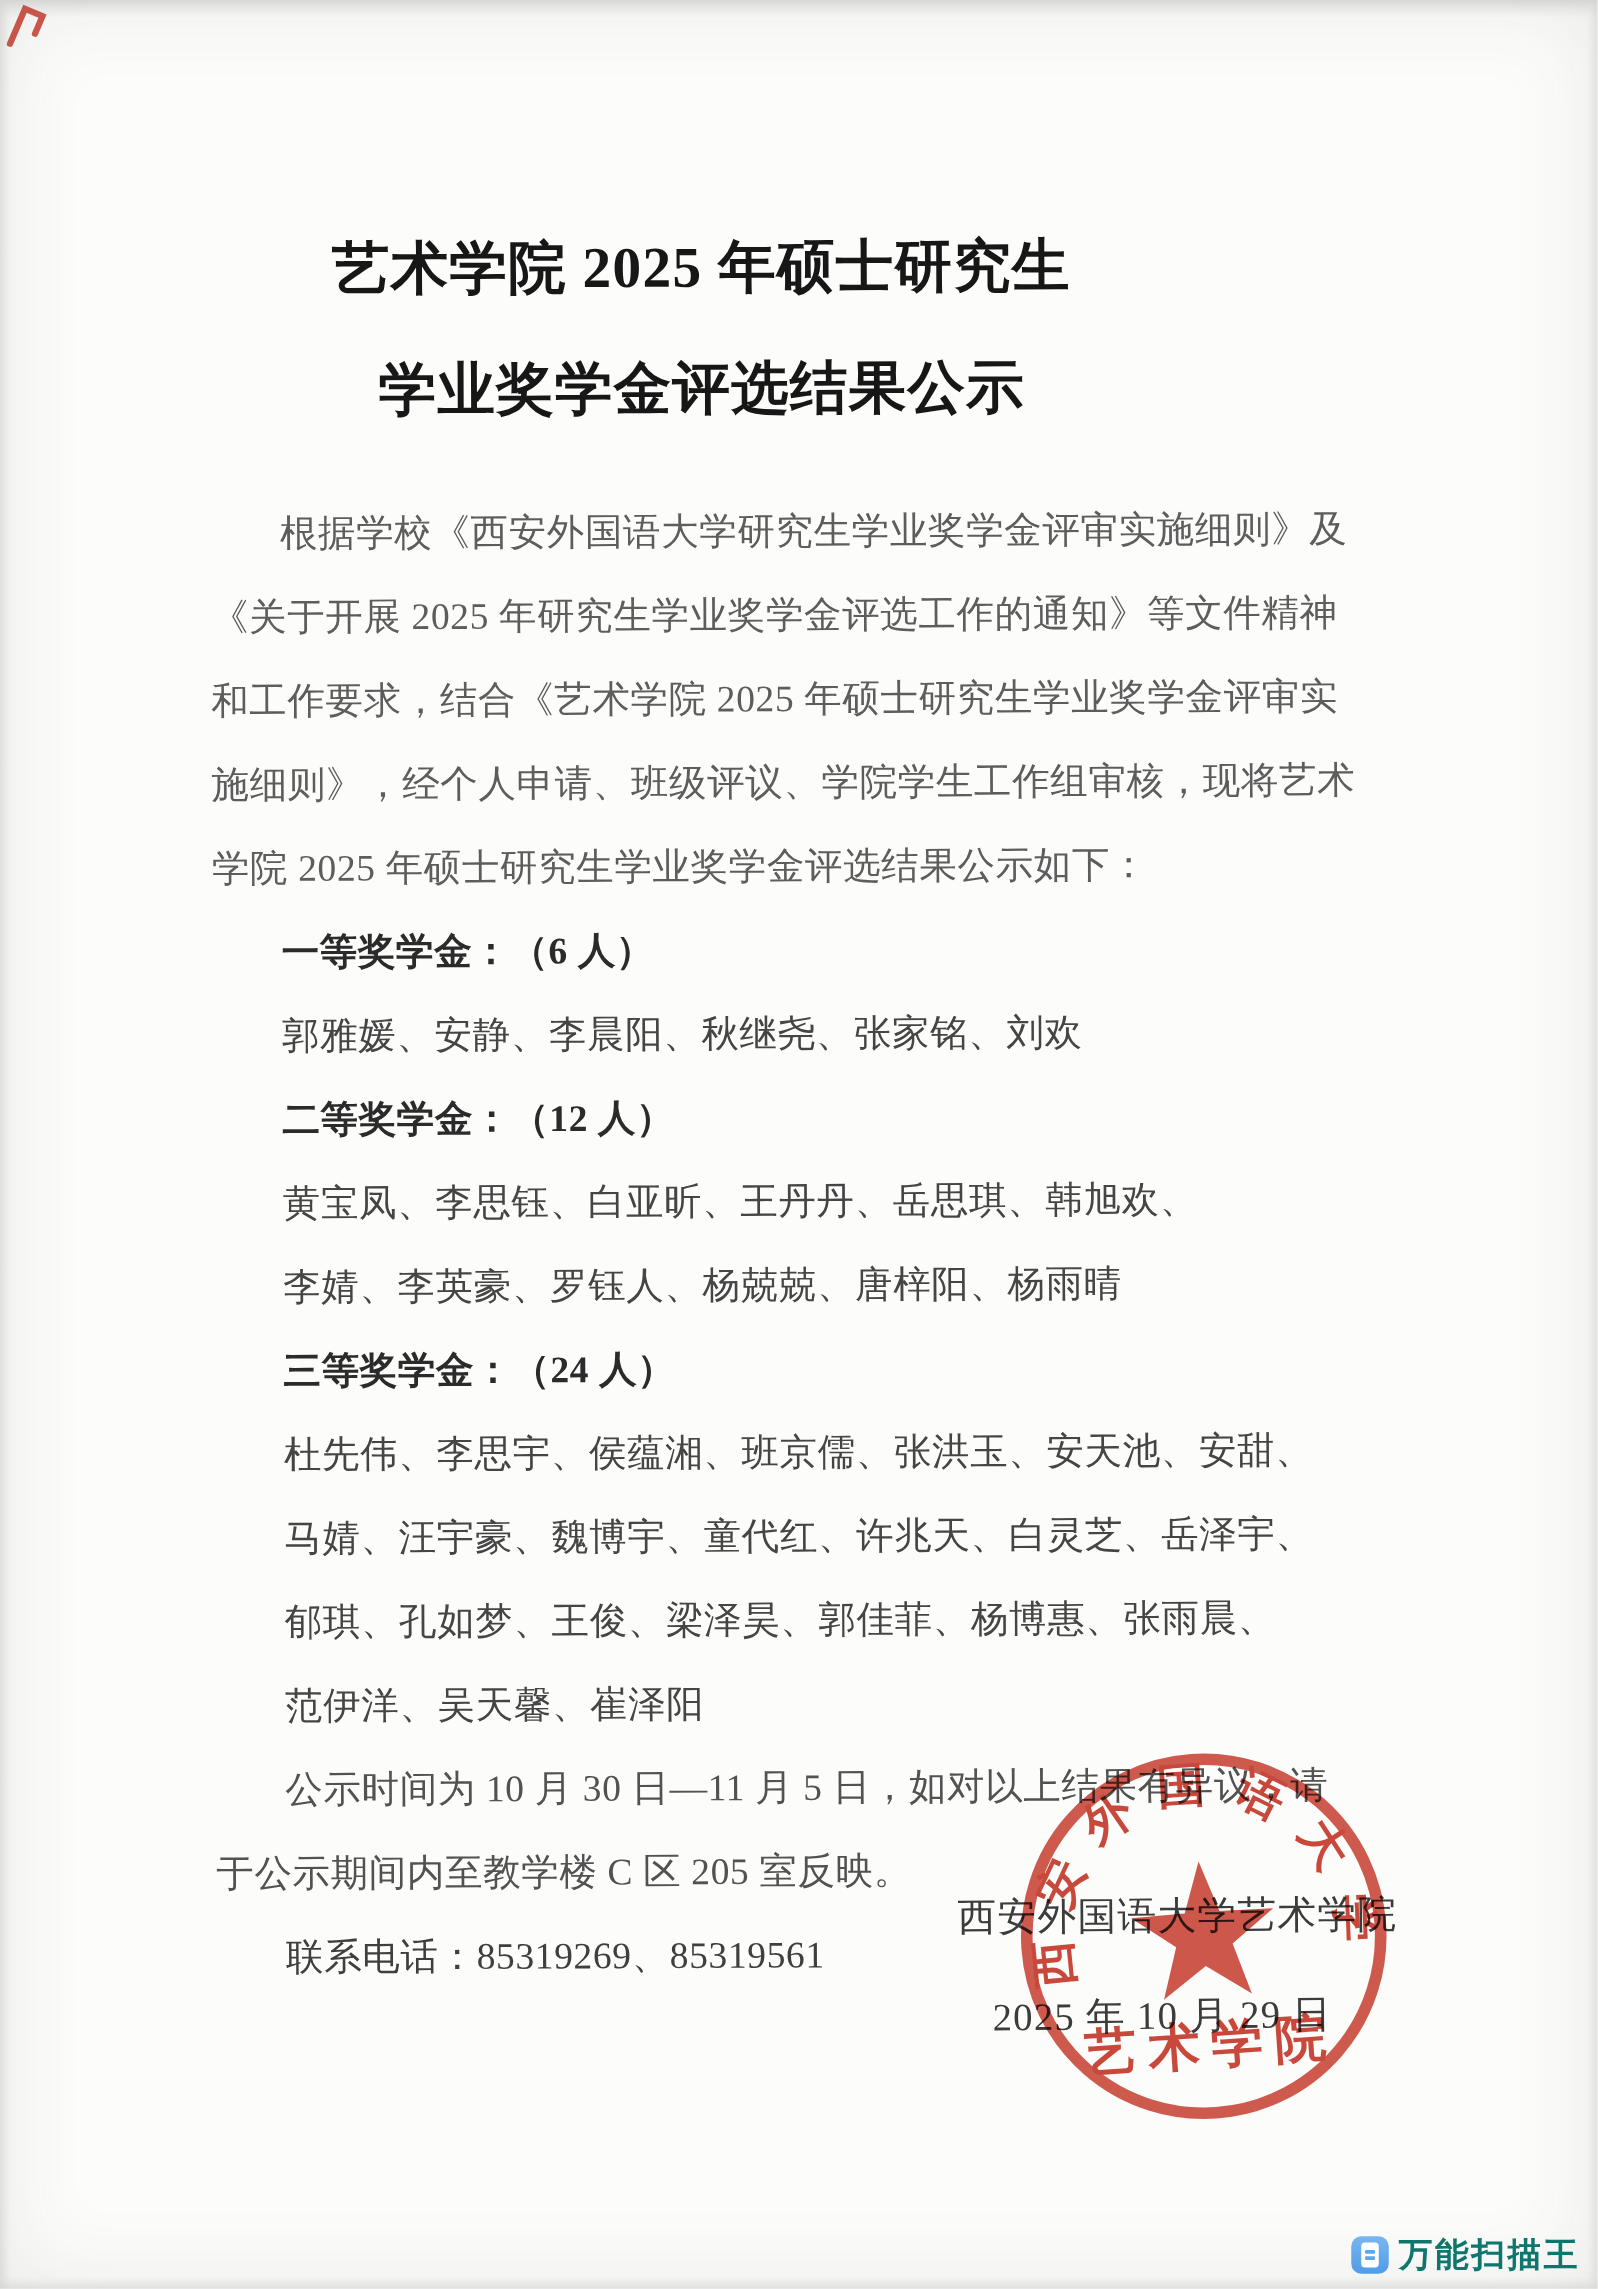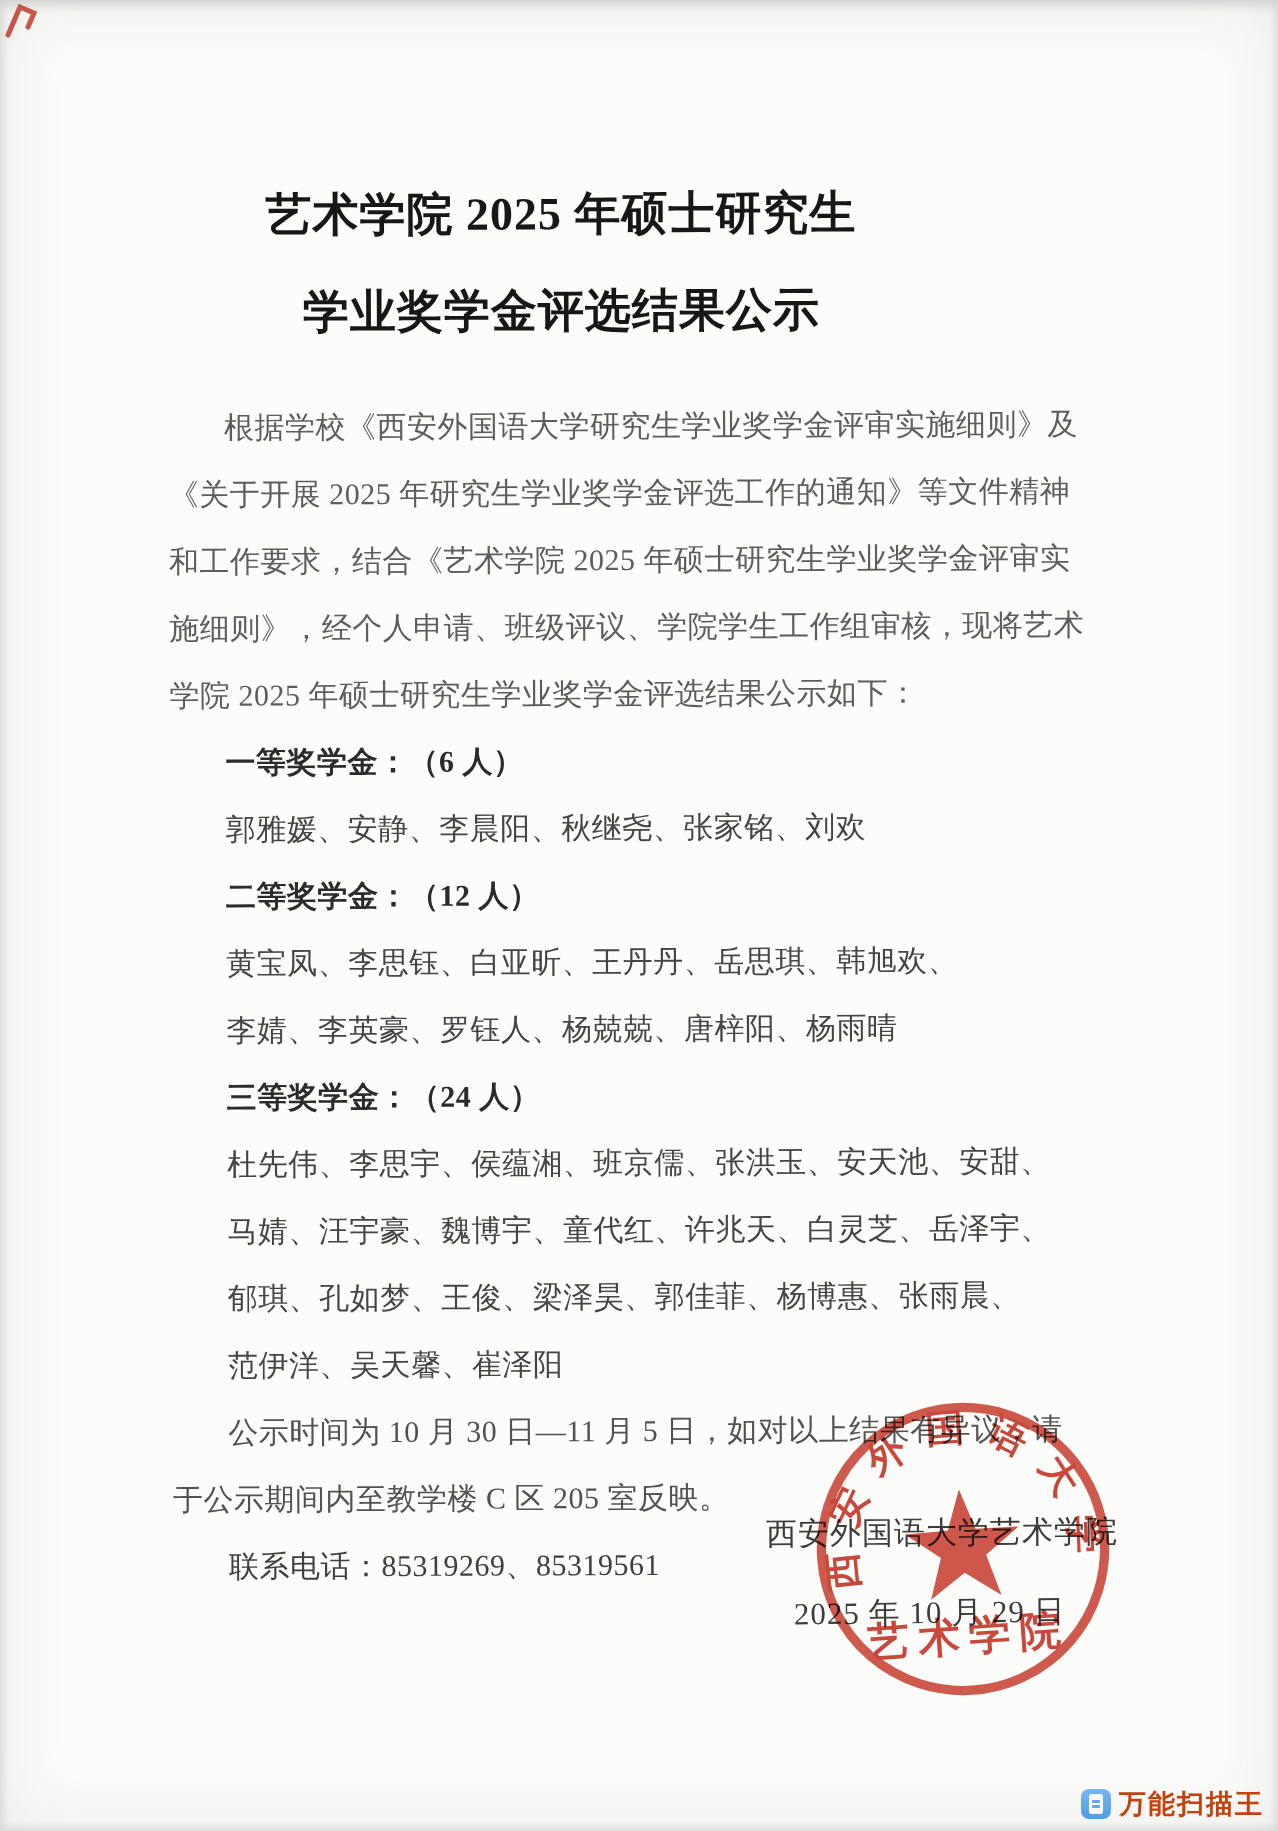--- a/index.html
+++ b/index.html
@@ -78,21 +78,21 @@
     content:"";position:absolute;left:8px;top:5px;width:14px;height:20px;
     background:#ffffff;border-radius:3px;
   }
   .wm-icon::after{
     content:"";position:absolute;left:11px;top:16px;width:8px;height:3px;
     background:#5ea7ec;border-radius:1px;
     box-shadow:0 -5px 0 #5ea7ec;
   }
   .wm-label{
     font-family:"Liberation Sans","DejaVu Sans",sans-serif;
-    font-size:27px;font-weight:700;color:#c2410c;letter-spacing:2px;white-space:nowrap;
+    font-size:27px;font-weight:700;color:#0f766e;letter-spacing:2px;white-space:nowrap;
   }
 </style>
 </head>
 <body>
 
 <div class="vignette"></div>
 <div class="edge-top"></div>
 <div class="edge-left"></div>
 <div class="edge-right"></div>
 <div class="edge-bottom"></div>

